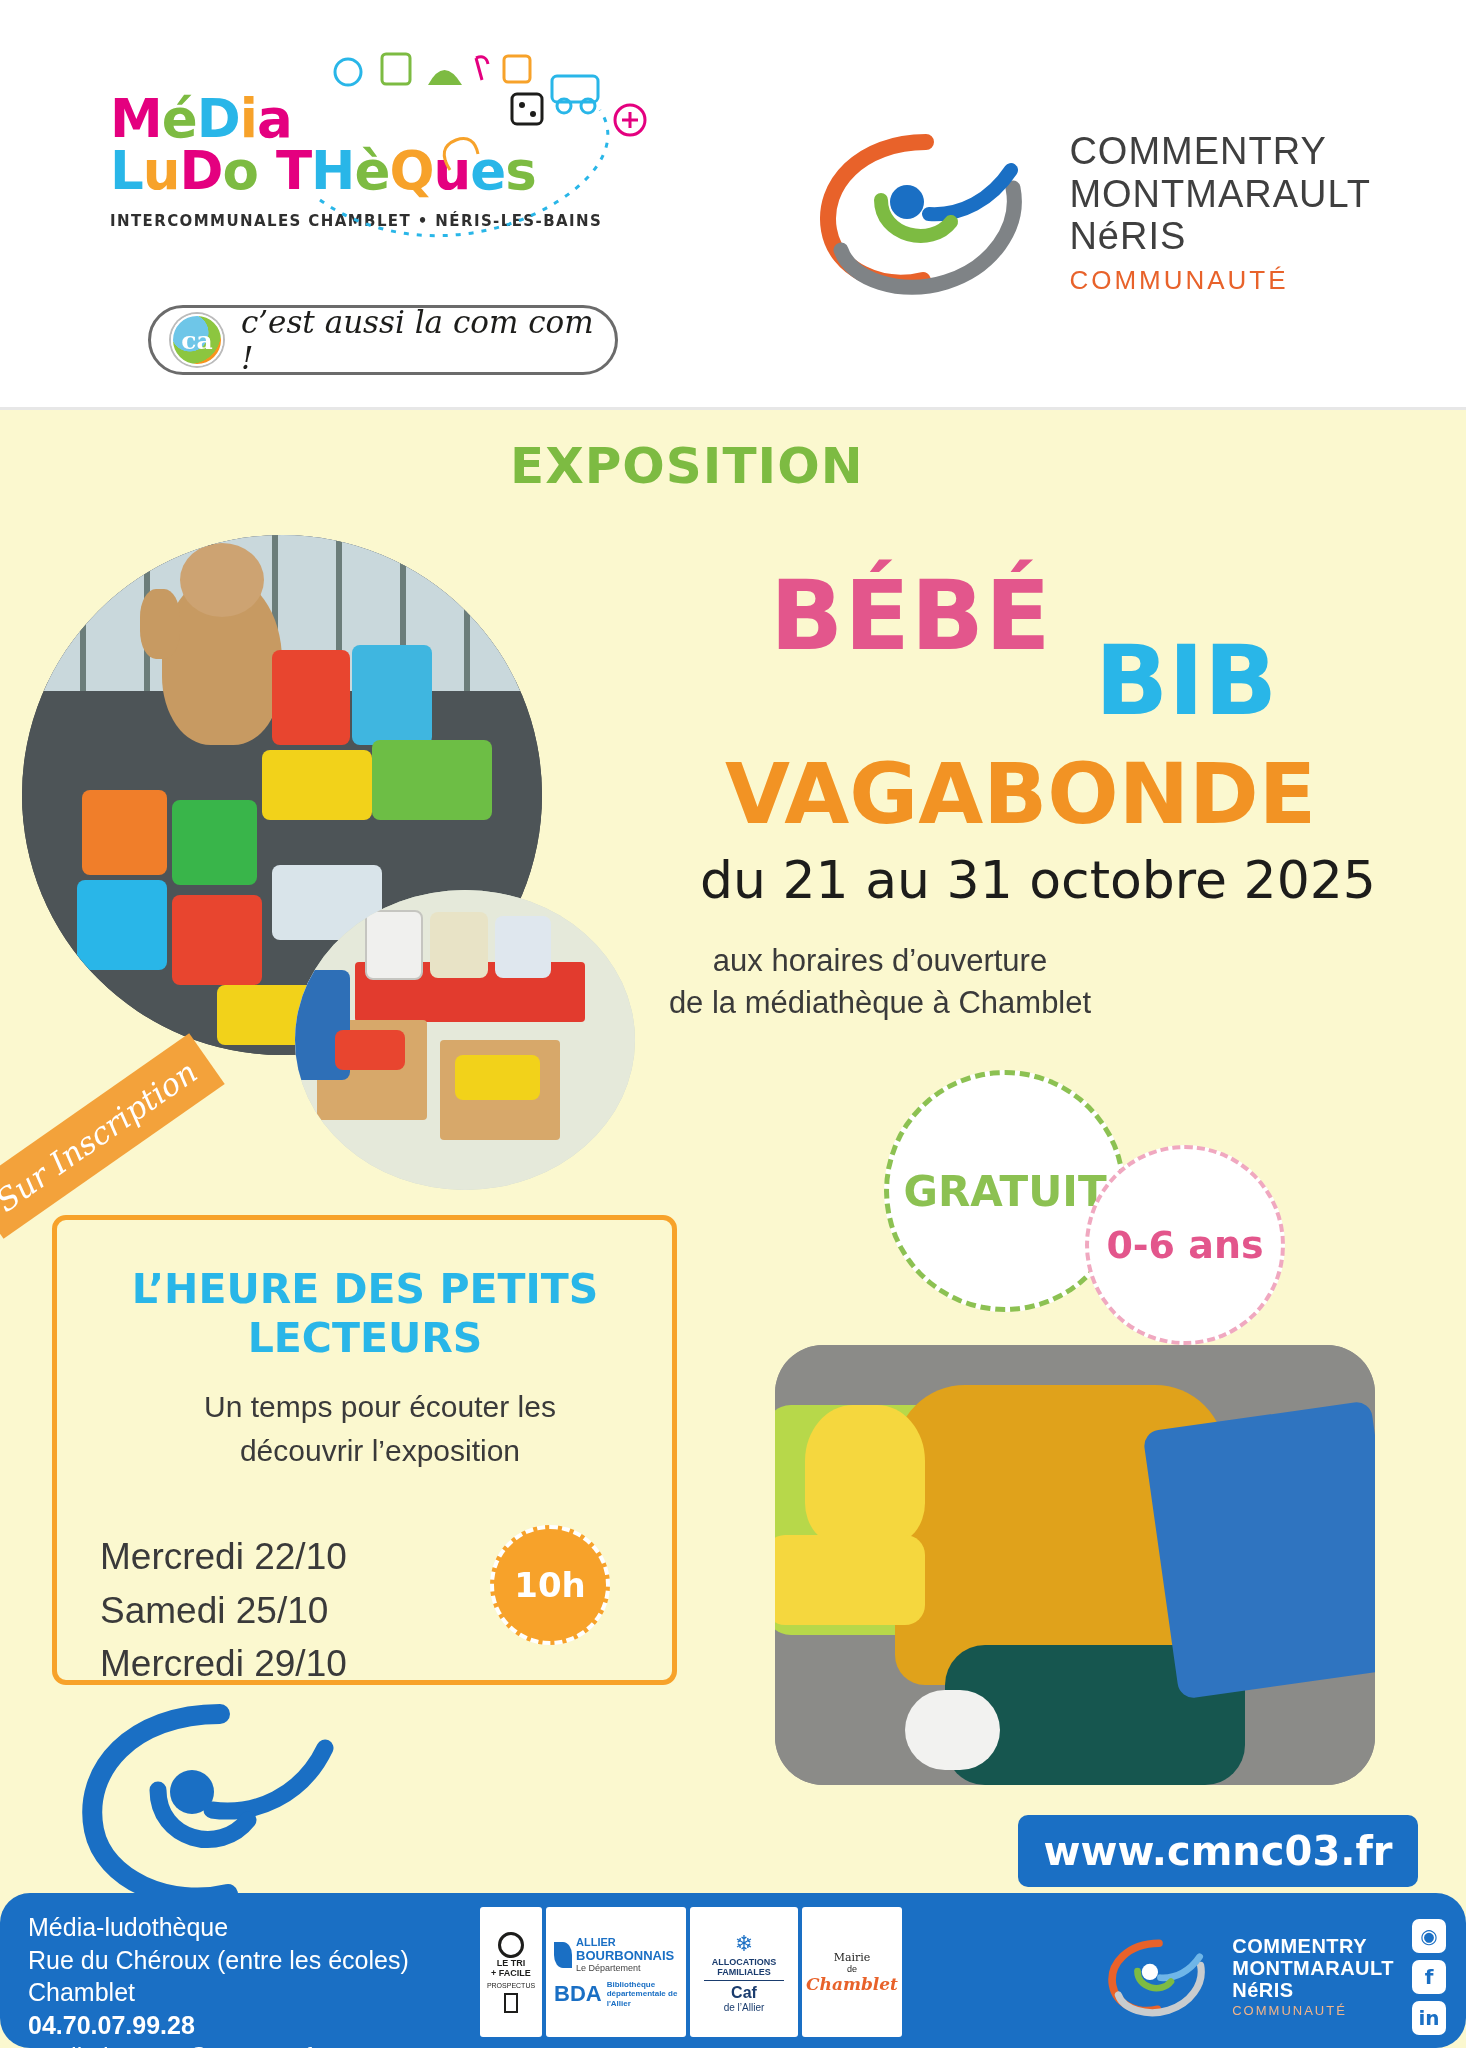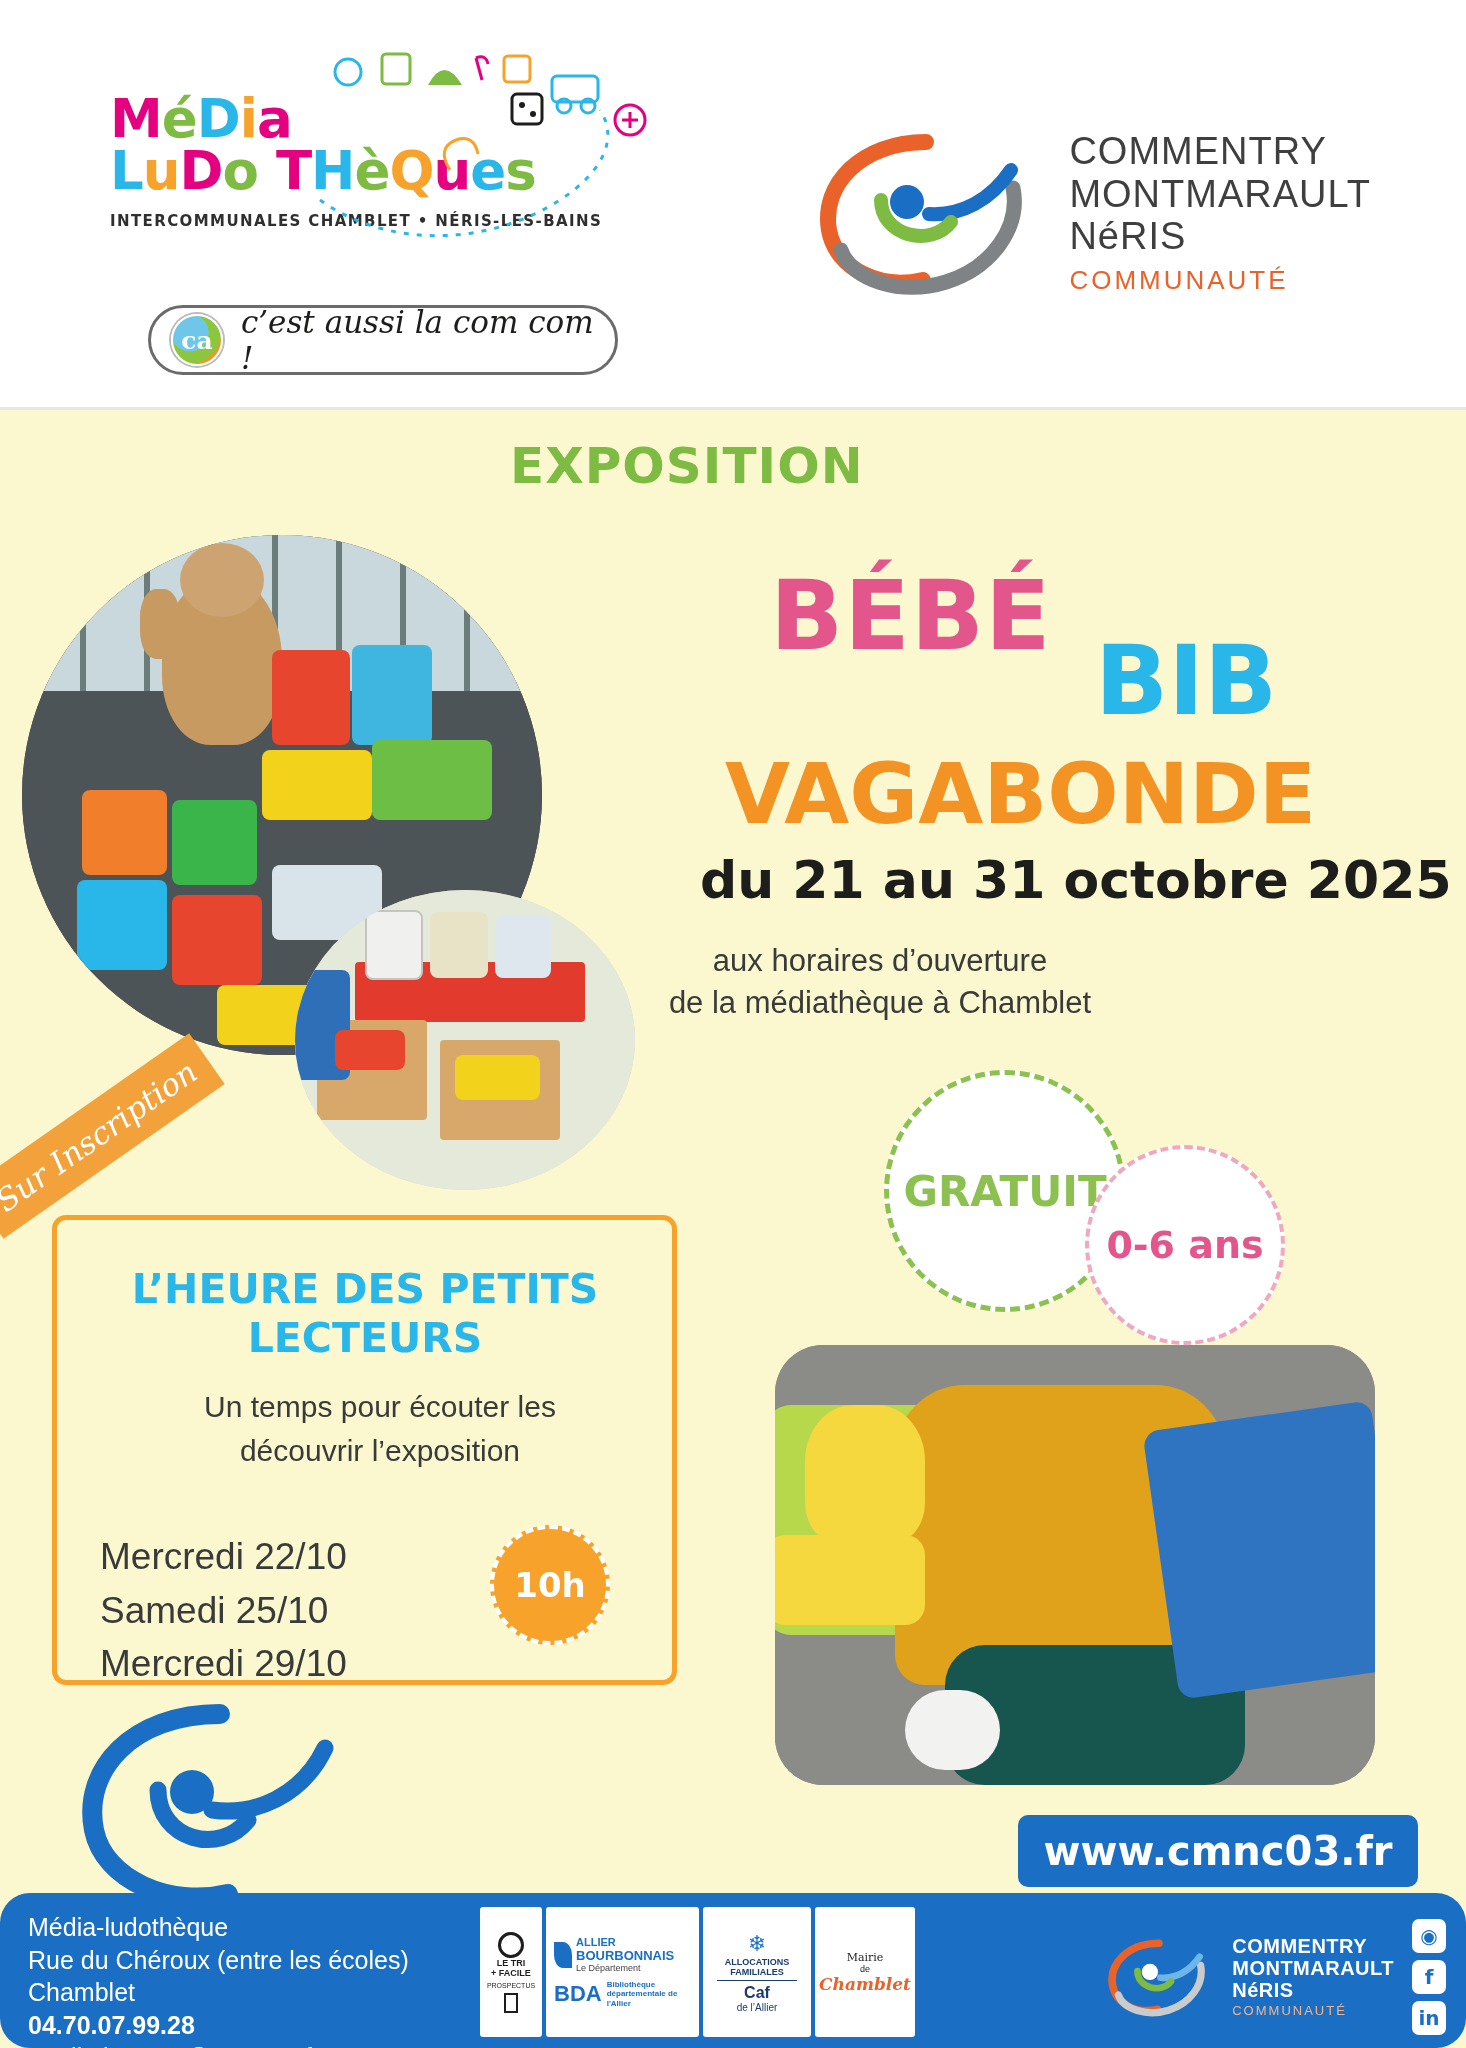--- a/index.html
+++ b/index.html
@@ -88,21 +88,21 @@
     font-family: "DejaVu Sans", sans-serif; font-weight: bold;
     font-size: 96px; color: #29b6e8;
   }
   .t-vaga {
     position: absolute; left: 725px; top: 745px;
     font-family: "DejaVu Sans", sans-serif; font-weight: bold;
     font-size: 84px; color: #f29324; letter-spacing: 0px;
   }
   .t-dates {
     position: absolute; left: 700px; top: 850px;
-    font-family: "DejaVu Sans", sans-serif; font-weight: bold;
+    font-family: "DejaVu Sans", sans-serif; font-weight: normal;
     font-size: 52px; color: #1d1d1b;
   }
   .t-hor {
     position: absolute; left: 880px; top: 940px;
     text-align: center; transform: translateX(-50%);
     font-size: 31px; color: #3a3a3a; line-height: 1.35;
   }
 
   
   .photo-big {
@@ -393,21 +393,21 @@
     </div>
 
     <div class="f-logos">
       <div class="f-logo" style="width:62px;margin-left:18px;">
         <div style="width:26px;height:26px;border-radius:50%;border:3px solid #1d1d1b;"></div>
         <div style="font-size:9px;font-weight:bold;color:#1d1d1b;">LE TRI</div>
         <div style="font-size:9px;font-weight:bold;color:#1d1d1b;">+ FACILE</div>
         <div style="font-size:7px;color:#1d1d1b;margin-top:4px;">PROSPECTUS</div>
         <div style="width:14px;height:20px;border:2px solid #1d1d1b;margin-top:4px;"></div>
       </div>
-      <div class="f-logo" style="width:153px;align-items:flex-start;">
+      <div class="f-logo" style="width:140px;align-items:flex-start;">
         <div style="display:flex;align-items:center;gap:4px;">
           <div style="width:18px;height:26px;background:#1a6fc4;border-radius:0 50% 0 50%;"></div>
           <div>
             <div style="font-size:11px;font-weight:bold;color:#1a6fc4;">ALLIER</div>
             <div style="font-size:13px;font-weight:bold;color:#1a6fc4;">BOURBONNAIS</div>
             <div style="font-size:9px;color:#444;">Le Département</div>
           </div>
         </div>
         <div style="display:flex;align-items:center;gap:5px;margin-top:7px;">
           <div style="font-size:22px;font-weight:bold;color:#1a6fc4;">BDA</div>

